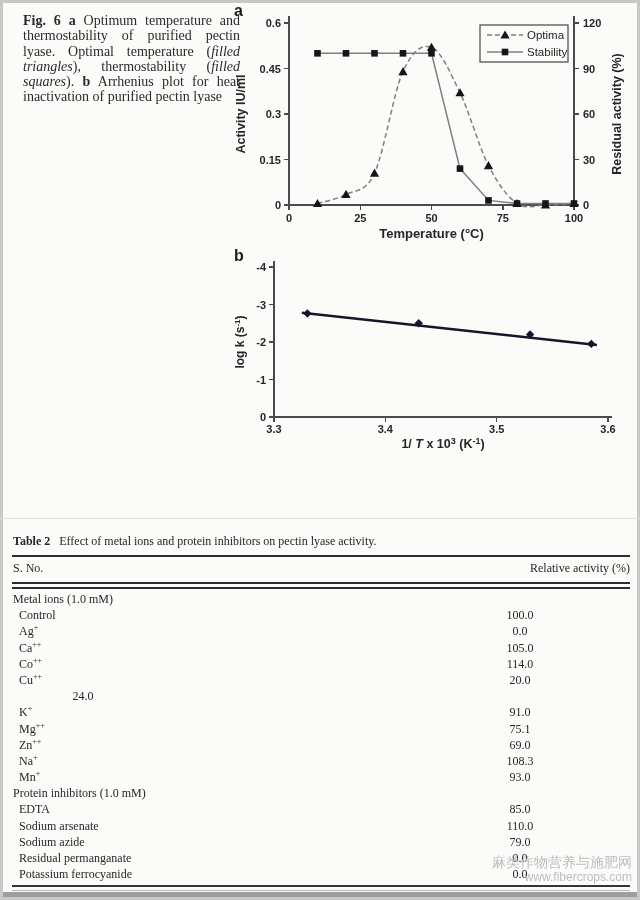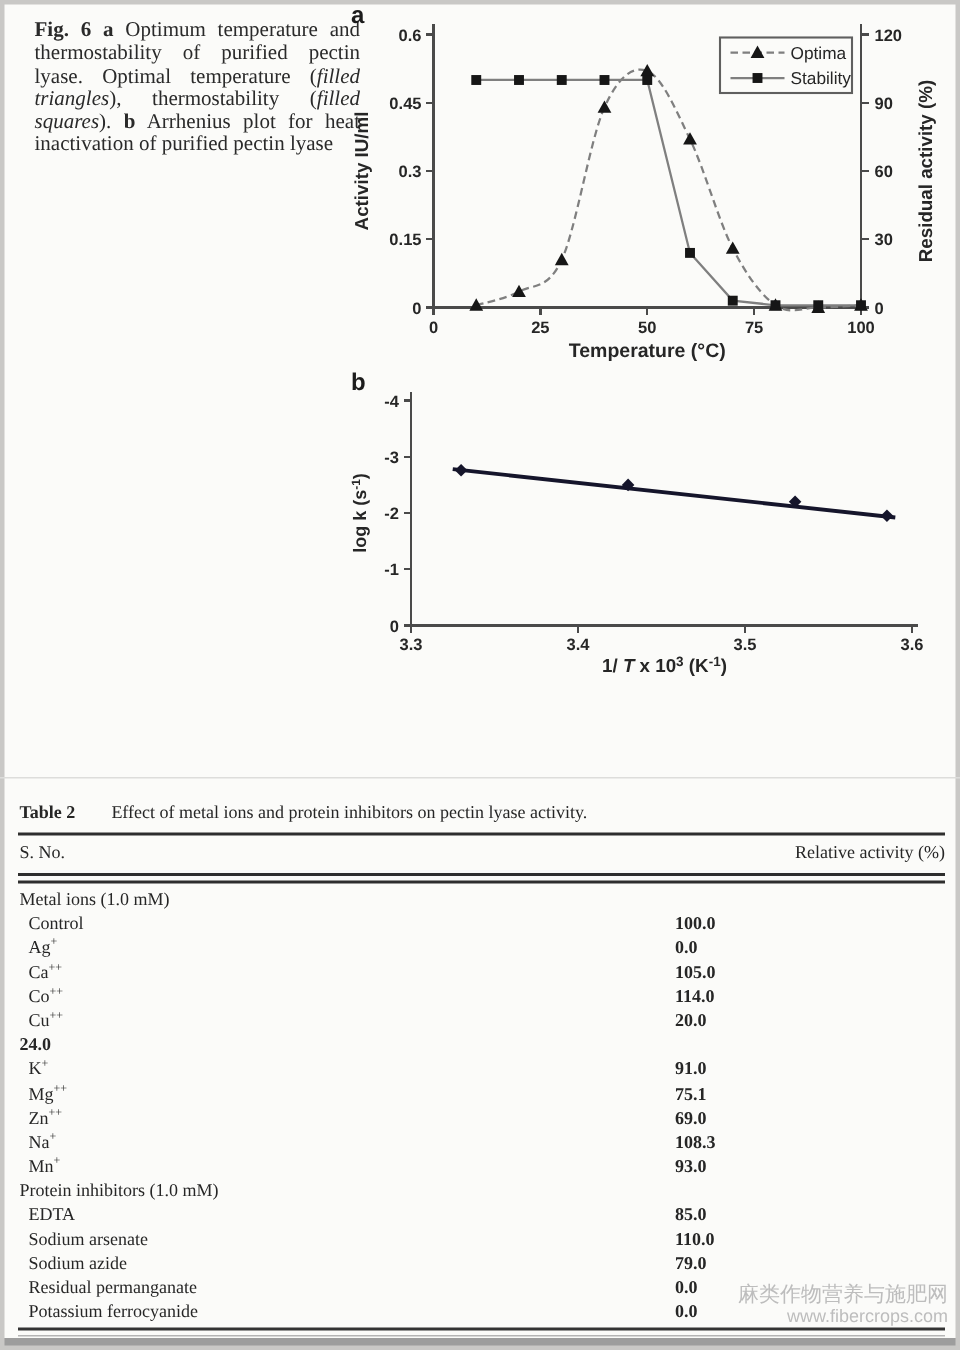--- a/index.html
+++ b/index.html
@@ -9,31 +9,31 @@
   .b{font-weight:bold;}
   .i{font-style:italic;}
   .fig-caption{position:absolute;left:23px;top:13px;width:217px;font-size:14px;
                line-height:15.3px;text-align:justify;color:#2a2a2a;}
   .panel-label{position:absolute;font-family:"Liberation Sans",sans-serif;font-weight:bold;
                font-size:16px;color:#1c1c1c;}
   svg.chart{position:absolute;}
   .divider{position:absolute;left:0;top:518px;width:640px;height:1px;background:#dddddb;}
   .tbl{position:absolute;left:12px;top:528px;width:618px;height:366px;font-size:12px;}
   .tbl-caption{position:absolute;left:1px;top:6px;white-space:nowrap;}
-  .tbl-caption .cap-label{margin-right:24px;}
+  .tbl-caption .cap-label{margin-right:9px;}
   .rule-top{position:absolute;left:0;top:27px;width:618px;height:2px;background:#2e2e2e;}
   .tbl-header{position:absolute;left:1px;top:33px;width:617px;display:flex;justify-content:space-between;}
   .rule-double{position:absolute;left:0;top:54px;width:618px;height:3px;
                border-top:2px solid #2e2e2e;border-bottom:2px solid #2e2e2e;}
   .tbl-rows{position:absolute;left:1px;top:63px;width:617px;}
   .trow{display:flex;height:16.2px;line-height:16.2px;}
   .trow .tlabel{flex:1;padding-left:6px;white-space:nowrap;}
   .trow.group .tlabel{padding-left:0;}
   .trow .tlabel sup{font-size:8px;vertical-align:super;line-height:0;}
-  .trow .tvalue{width:140px;text-align:left;padding-right:40px;font-weight:bold;}
+  .trow .tvalue{width:140px;text-align:center;padding-right:40px;}
   .rule-bottom{position:absolute;left:0;top:357px;width:618px;height:3px;
                border-top:2px solid #343434;border-bottom:1px solid #b5b5b5;}
   .watermark{position:absolute;right:8px;top:855px;text-align:right;color:#bdbdbd;
              font-family:"Liberation Sans",sans-serif;z-index:5;pointer-events:none;}
   .watermark .wm1{font-size:14px;line-height:15px;}
   .watermark .wm2{font-size:12px;line-height:14px;}
 </style>
 </head>
 <body>
 

